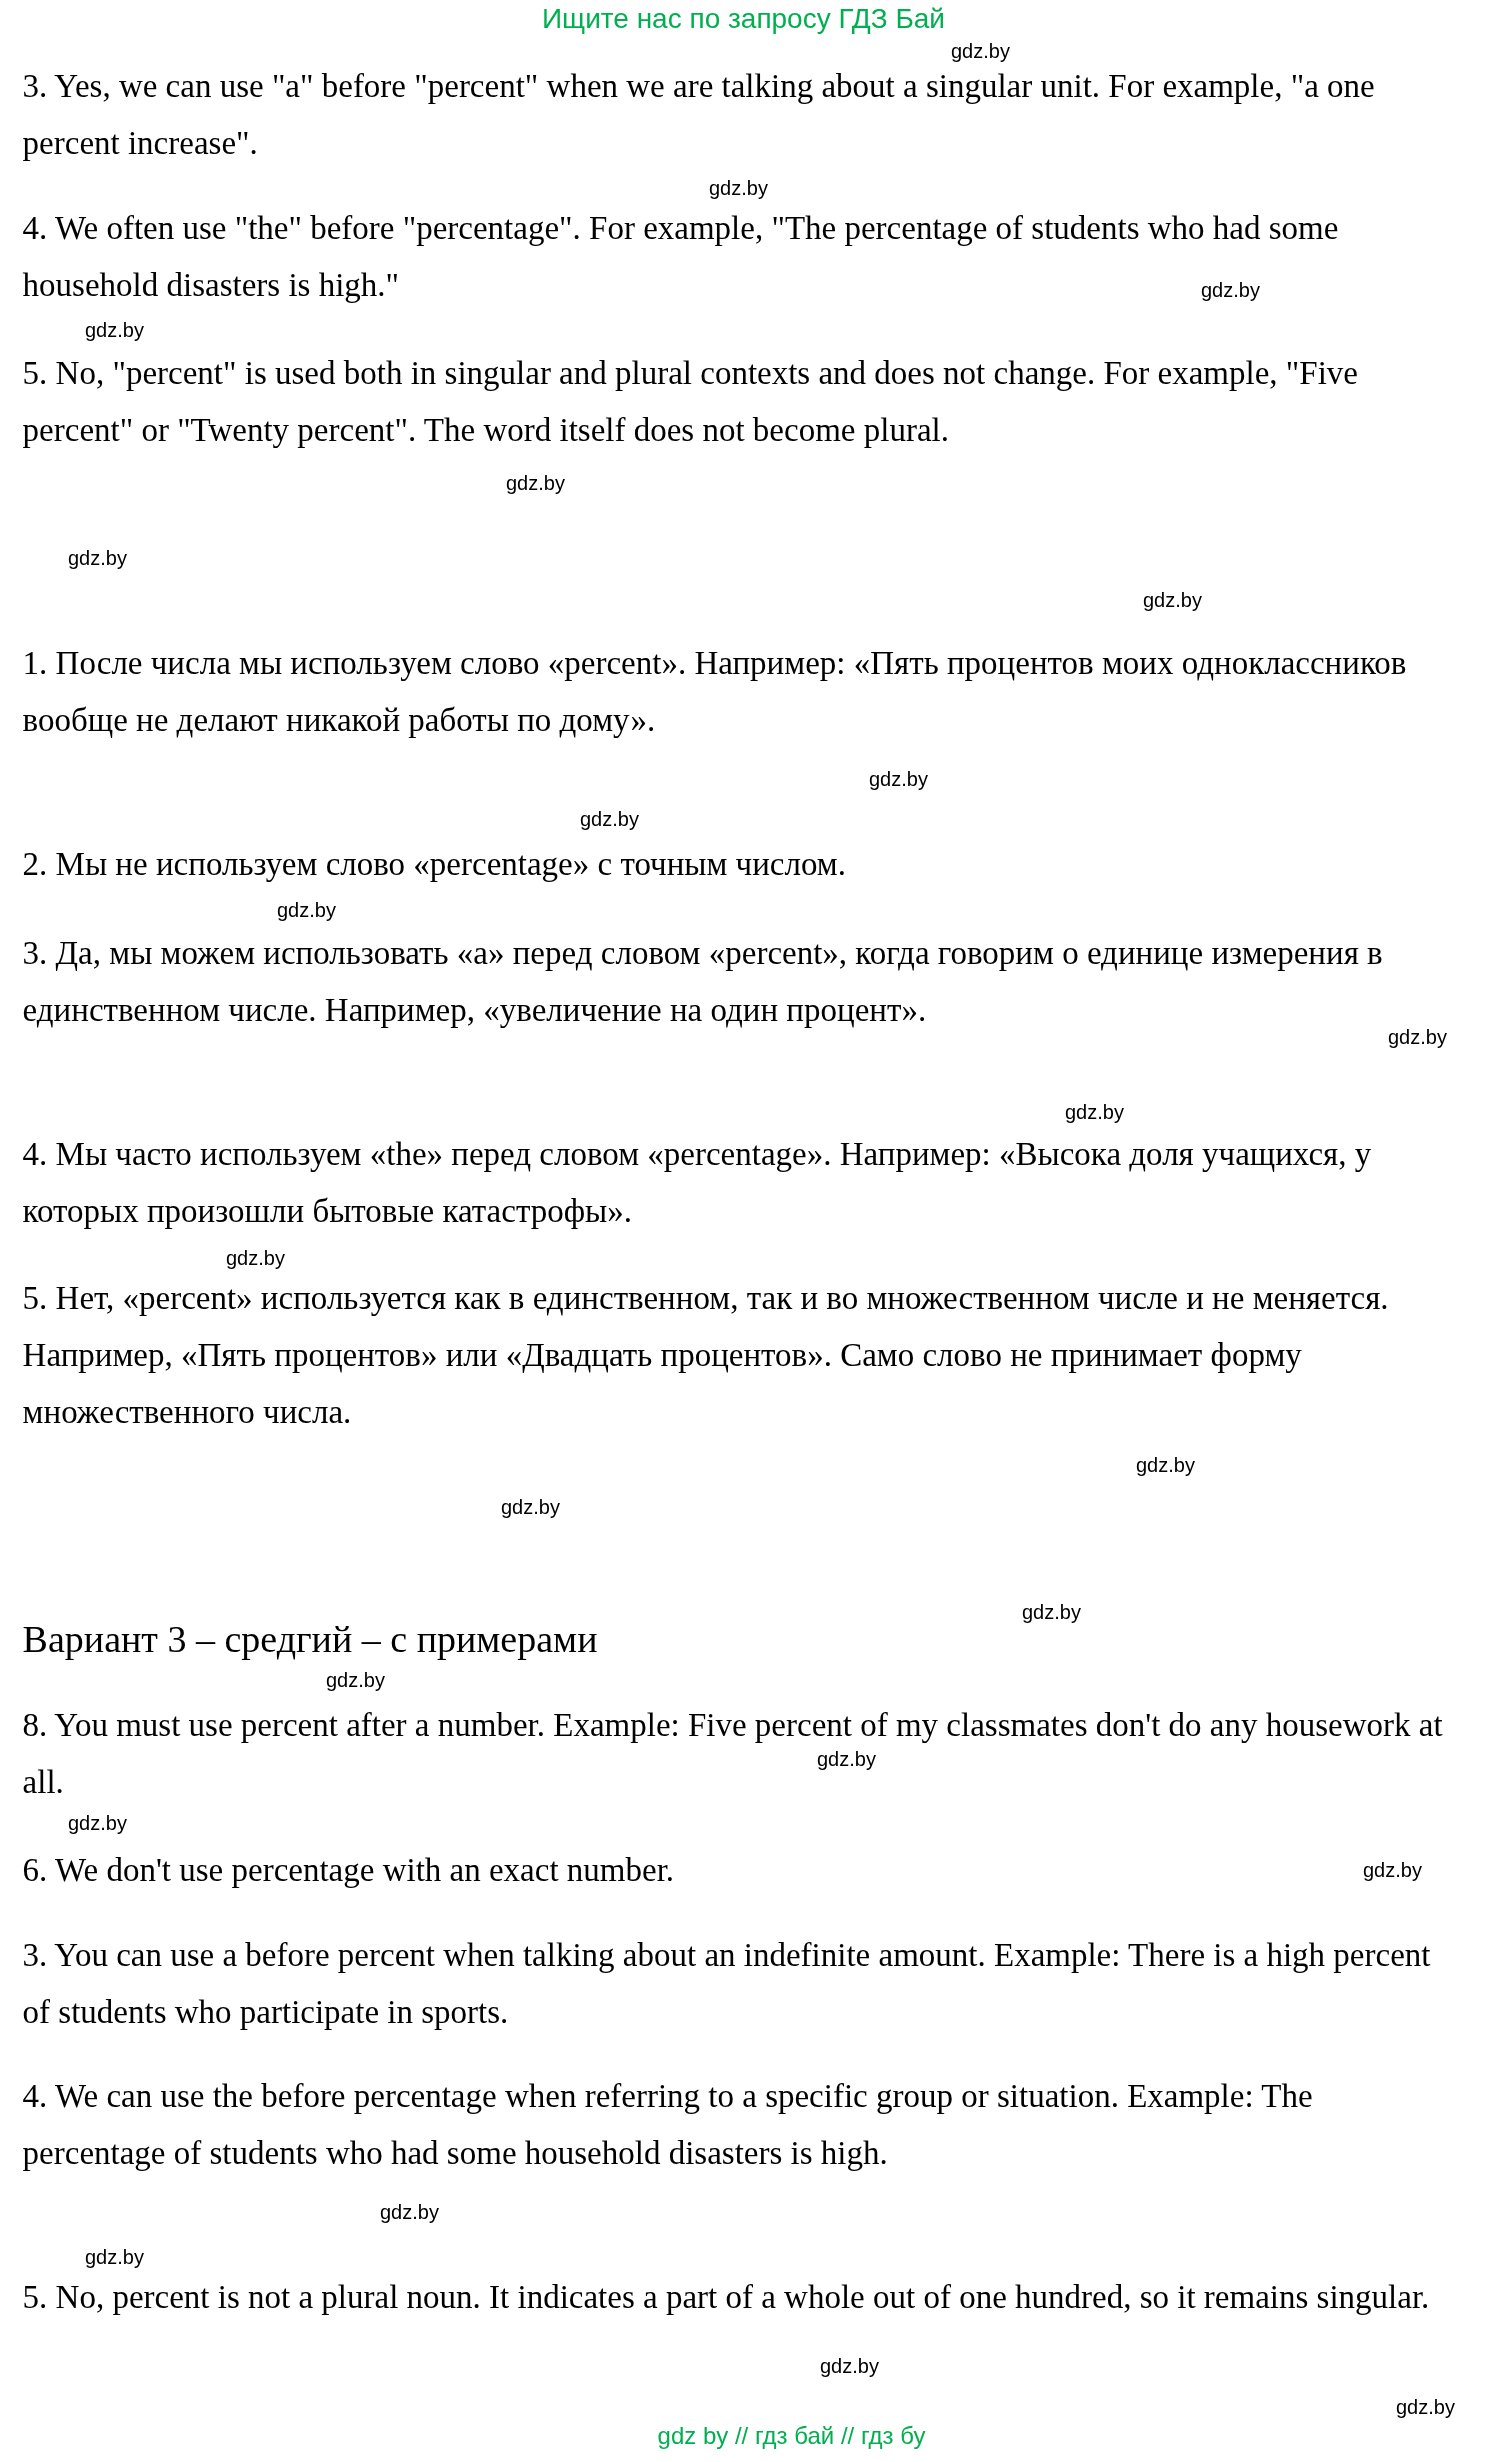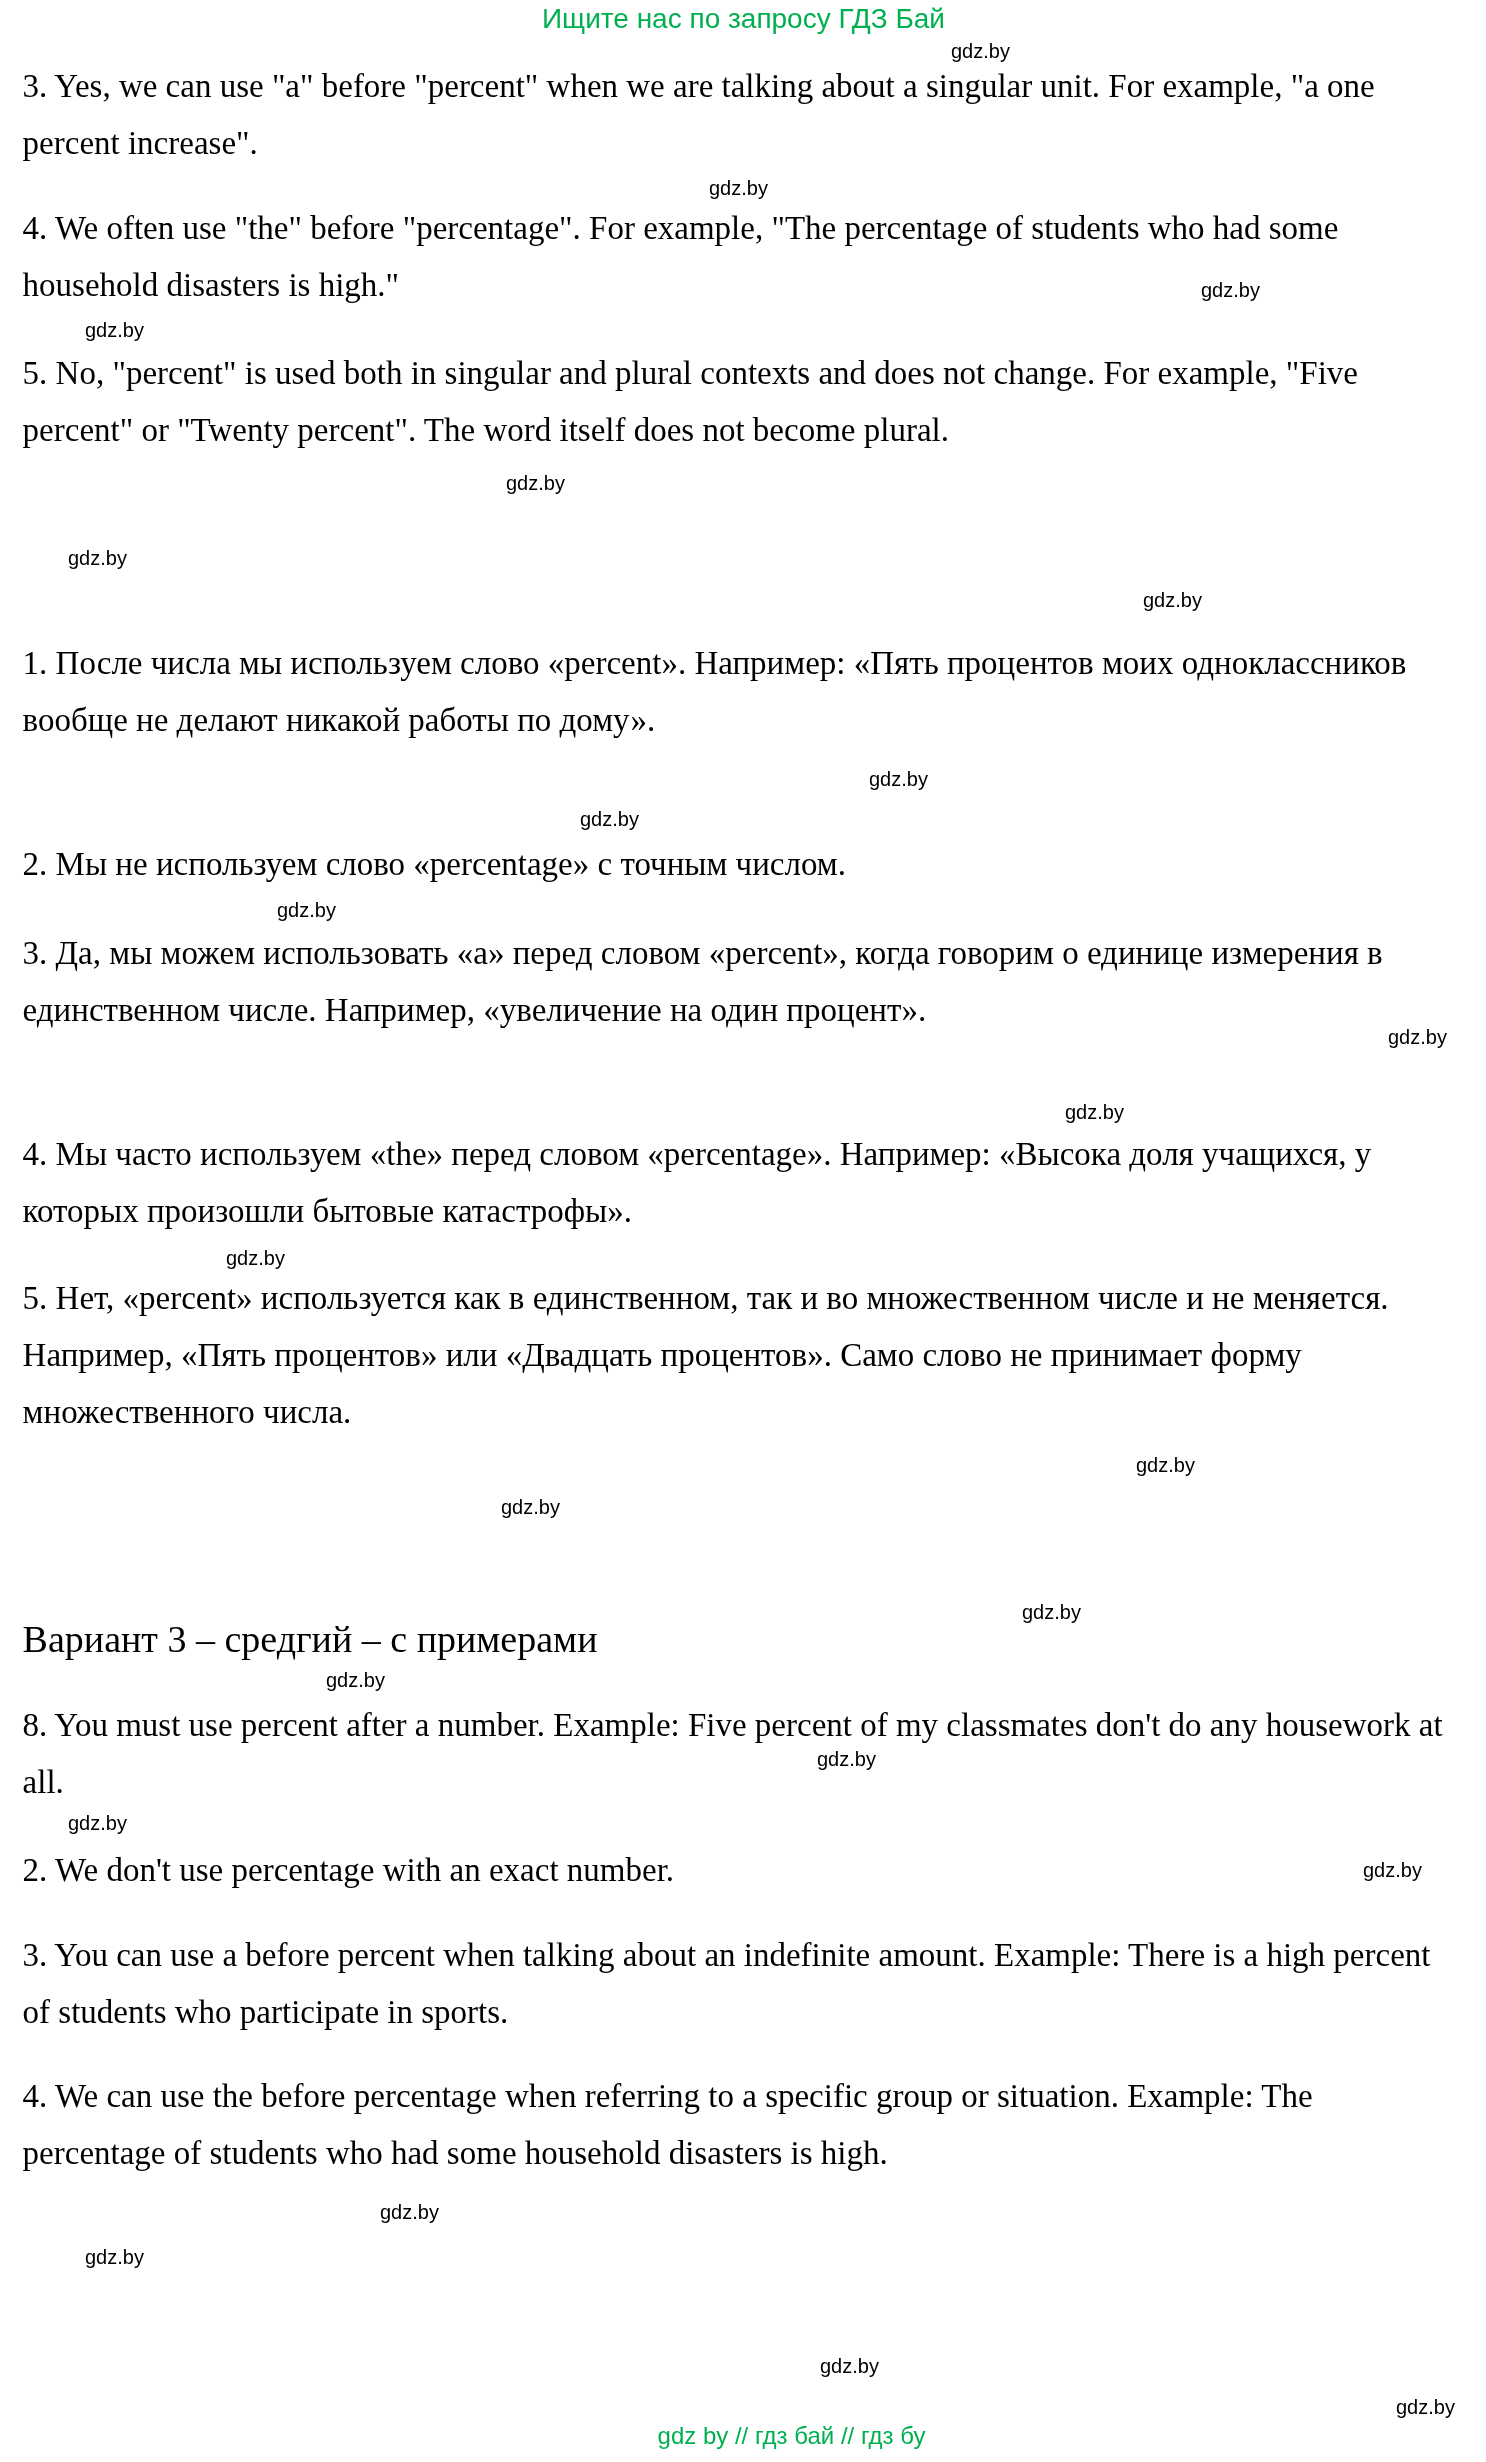--- a/index.html
+++ b/index.html
@@ -58,23 +58,24 @@
   <div class="para" style="top:345px">5. No, "percent" is used both in singular and plural contexts and does not change. For example, "Five percent" or "Twenty percent". The word itself does not become plural.</div>
 
   <div class="para" style="top:635px">1. После числа мы используем слово «percent». Например: «Пять процентов моих одноклассников вообще не делают никакой работы по дому».</div>
   <div class="para" style="top:836px">2. Мы не используем слово «percentage» с точным числом.</div>
   <div class="para" style="top:925px">3. Да, мы можем использовать «а» перед словом «percent», когда говорим о единице измерения в единственном числе. Например, «увеличение на один процент».</div>
   <div class="para" style="top:1126px">4. Мы часто используем «the» перед словом «percentage». Например: «Высока доля учащихся, у которых произошли бытовые катастрофы».</div>
   <div class="para" style="top:1270px">5. Нет, «percent» используется как в единственном, так и во множественном числе и не меняется. Например, «Пять процентов» или «Двадцать процентов». Само слово не принимает форму множественного числа.</div>
 
   <div class="heading" style="top:1611px">Вариант 3 – средгий – с примерами</div>
   <div class="para" style="top:1697px">8. You must use percent after a number. Example: Five percent of my classmates don't do any housework at all.</div>
-  <div class="para" style="top:1842px">2. We don't use percentage with an exact number.</div>
+  <div class="para" style="top:1842px">6. We don't use percentage with an exact number.</div>
   <div class="para" style="top:1927px">3. You can use a before percent when talking about an indefinite amount. Example: There is a high percent of students who participate in sports.</div>
   <div class="para" style="top:2068px">4. We can use the before percentage when referring to a specific group or situation. Example: The percentage of students who had some household disasters is high.</div>
+  <div class="para" style="top:2269px">5. No, percent is not a plural noun. It indicates a part of a whole out of one hundred, so it remains singular.</div>
 
   <span class="wm" style="left:951px; top:39px">gdz.by</span>
   <span class="wm" style="left:709px;  top:176px">gdz.by</span>
   <span class="wm" style="left:1201px; top:278px">gdz.by</span>
   <span class="wm" style="left:85px;  top:318px">gdz.by</span>
   <span class="wm" style="left:506px;  top:471px">gdz.by</span>
   <span class="wm" style="left:68px;   top:546px">gdz.by</span>
   <span class="wm" style="left:1143px; top:588px">gdz.by</span>
   <span class="wm" style="left:869px; top:767px">gdz.by</span>
   <span class="wm" style="left:580px;  top:807px">gdz.by</span>

